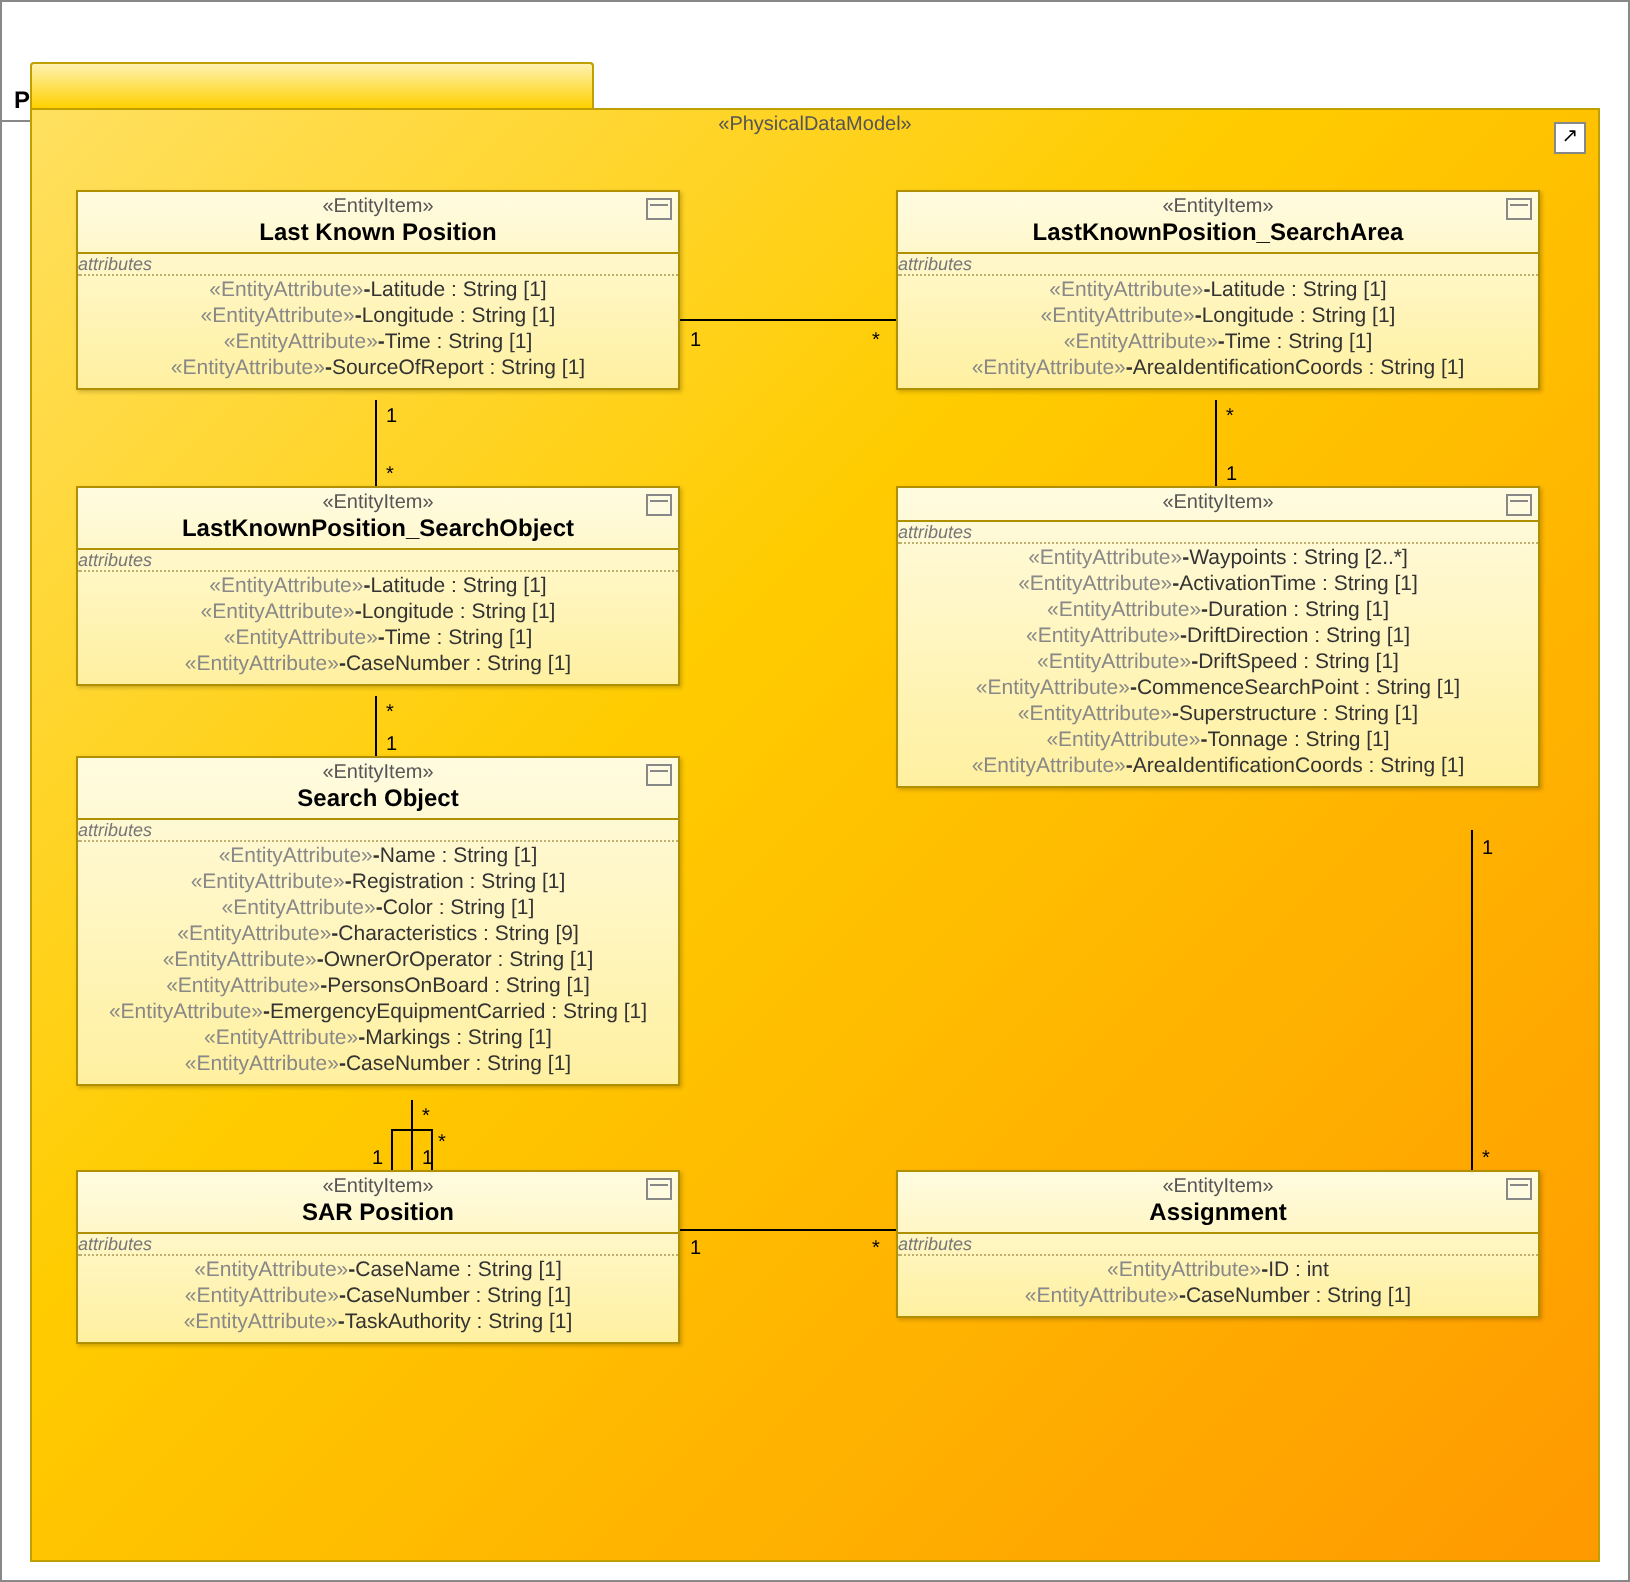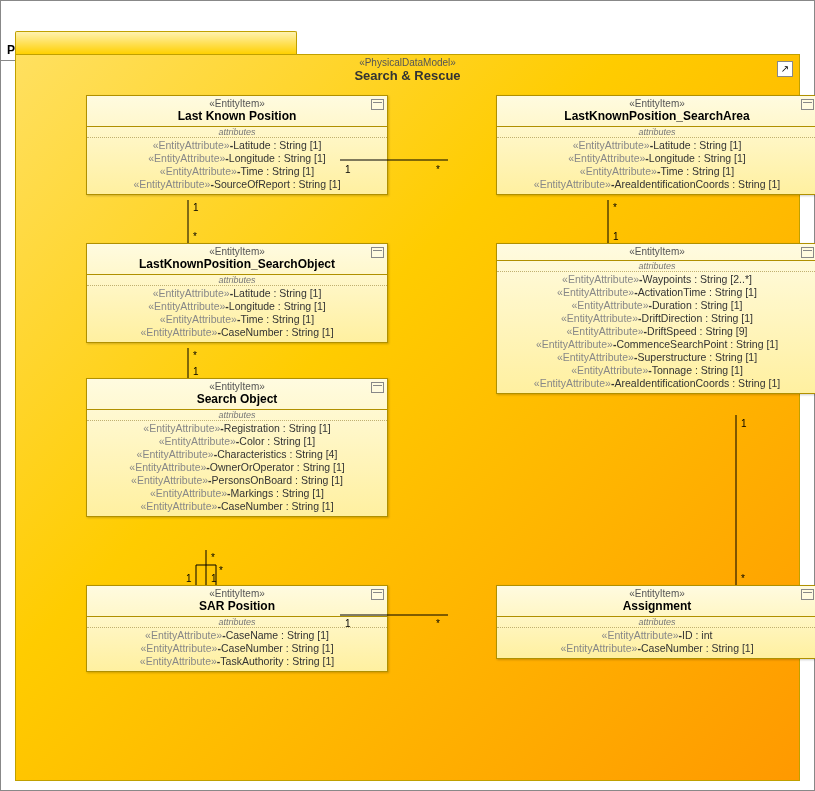--- a/index.html
+++ b/index.html
@@ -76,21 +76,20 @@
     font-size: 10px;
     text-align: center;
     line-height: 14px;
   }
 
   .entity {
     position: absolute;
     background: linear-gradient(to bottom, #fffbe0, #fff0a0);
     border: 1px solid #b09000;
     box-shadow: 1px 1px 2px rgba(0,0,0,0.2);
-    margin-left: 48px;
   }
   .entity-head {
     text-align: center;
     border-bottom: 1px solid #b09000;
     padding: 2px 4px 3px 4px;
     position: relative;
   }
   .entity-stereo { font-size: 10px; color: #555; }
   .entity-name { font-size: 12px; font-weight: bold; }
   .entity-corner {
@@ -102,21 +101,20 @@
   }
   .entity-corner::after {
     content:"";
     position:absolute;
     top:2px; left:1px; right:1px;
     border-top:1px solid #888;
   }
   .entity-attrs-label {
     font-size: 9px;
     color: #777;
-    text-align: center;
     font-style: italic;
     border-bottom: 1px dotted #c0b070;
   }
   .entity-attrs {
     padding: 1px 4px 3px 4px;
     text-align: center;
   }
   .attr-row {
     font-size: 10.5px;
     color: #333;
@@ -148,21 +146,20 @@
   <div class="tab-header">
     <b>P7 Physical Data Model</b>
     &nbsp;[&nbsp;<span class="p7-icon"></span>
     <span>P7</span>&nbsp;]
   </div>
 
   <div class="package">
     <div class="package-tab"></div>
     <div class="package-body">
       <div class="pkg-stereo">«PhysicalDataModel»</div>
-      <div class="pkg-title">Search &amp; Rescue</div>
       <div class="pkg-link-icon">↗</div>
 
       <div class="entity" style="left:22px; top:40px; width:300px;">
         <div class="entity-head">
           <div class="entity-corner"></div>
           <div class="entity-stereo">«EntityItem»</div>
           <div class="entity-name">Last Known Position</div>
         </div>
         <div class="entity-attrs-label">attributes</div>
         <div class="entity-attrs">
@@ -207,41 +204,43 @@
         <div class="entity-head">
           <div class="entity-corner"></div>
           <div class="entity-stereo">«EntityItem»</div>
         </div>
         <div class="entity-attrs-label">attributes</div>
         <div class="entity-attrs">
             <div class="attr-row"><span class="attr-stereo">«EntityAttribute»</span><span class="attr-vis">-</span><span>Waypoints : String [2..*]</span></div>
             <div class="attr-row"><span class="attr-stereo">«EntityAttribute»</span><span class="attr-vis">-</span><span>ActivationTime : String [1]</span></div>
             <div class="attr-row"><span class="attr-stereo">«EntityAttribute»</span><span class="attr-vis">-</span><span>Duration : String [1]</span></div>
             <div class="attr-row"><span class="attr-stereo">«EntityAttribute»</span><span class="attr-vis">-</span><span>DriftDirection : String [1]</span></div>
-            <div class="attr-row"><span class="attr-stereo">«EntityAttribute»</span><span class="attr-vis">-</span><span>DriftSpeed : String [9]</span></div>
+            <div class="attr-row"><span class="attr-stereo">«EntityAttribute»</span><span class="attr-vis">-</span><span>DriftSpeed : String [1]</span></div>
             <div class="attr-row"><span class="attr-stereo">«EntityAttribute»</span><span class="attr-vis">-</span><span>CommenceSearchPoint : String [1]</span></div>
             <div class="attr-row"><span class="attr-stereo">«EntityAttribute»</span><span class="attr-vis">-</span><span>Superstructure : String [1]</span></div>
             <div class="attr-row"><span class="attr-stereo">«EntityAttribute»</span><span class="attr-vis">-</span><span>Tonnage : String [1]</span></div>
             <div class="attr-row"><span class="attr-stereo">«EntityAttribute»</span><span class="attr-vis">-</span><span>AreaIdentificationCoords : String [1]</span></div>
           </div>
       </div>
 
       <div class="entity" style="left:22px; top:323px; width:300px;">
         <div class="entity-head">
           <div class="entity-corner"></div>
           <div class="entity-stereo">«EntityItem»</div>
           <div class="entity-name">Search Object</div>
         </div>
         <div class="entity-attrs-label">attributes</div>
         <div class="entity-attrs">
+            <div class="attr-row"><span class="attr-stereo">«EntityAttribute»</span><span class="attr-vis">-</span><span>Name : String [1]</span></div>
             <div class="attr-row"><span class="attr-stereo">«EntityAttribute»</span><span class="attr-vis">-</span><span>Registration : String [1]</span></div>
             <div class="attr-row"><span class="attr-stereo">«EntityAttribute»</span><span class="attr-vis">-</span><span>Color : String [1]</span></div>
-            <div class="attr-row"><span class="attr-stereo">«EntityAttribute»</span><span class="attr-vis">-</span><span>Characteristics : String [4]</span></div>
+            <div class="attr-row"><span class="attr-stereo">«EntityAttribute»</span><span class="attr-vis">-</span><span>Characteristics : String [9]</span></div>
             <div class="attr-row"><span class="attr-stereo">«EntityAttribute»</span><span class="attr-vis">-</span><span>OwnerOrOperator : String [1]</span></div>
             <div class="attr-row"><span class="attr-stereo">«EntityAttribute»</span><span class="attr-vis">-</span><span>PersonsOnBoard : String [1]</span></div>
+            <div class="attr-row"><span class="attr-stereo">«EntityAttribute»</span><span class="attr-vis">-</span><span>EmergencyEquipmentCarried : String [1]</span></div>
             <div class="attr-row"><span class="attr-stereo">«EntityAttribute»</span><span class="attr-vis">-</span><span>Markings : String [1]</span></div>
             <div class="attr-row"><span class="attr-stereo">«EntityAttribute»</span><span class="attr-vis">-</span><span>CaseNumber : String [1]</span></div>
           </div>
       </div>
 
       <div class="entity" style="left:22px; top:530px; width:300px;">
         <div class="entity-head">
           <div class="entity-corner"></div>
           <div class="entity-stereo">«EntityItem»</div>
           <div class="entity-name">SAR Position</div>

